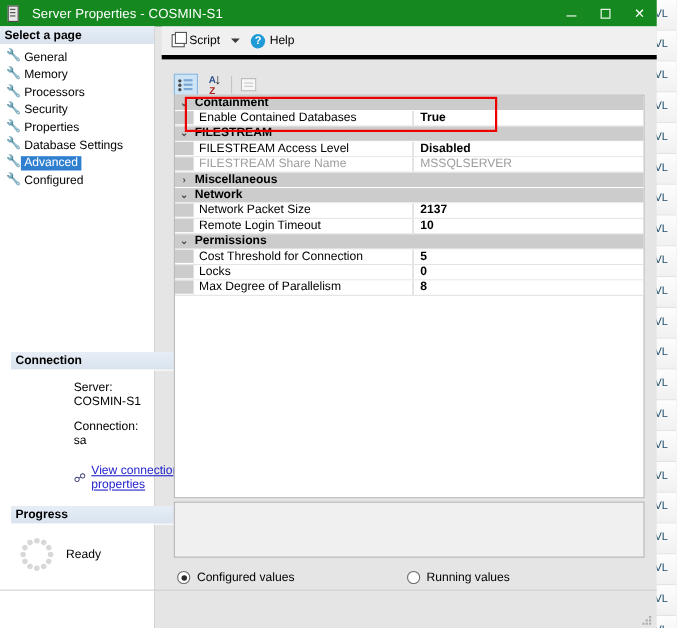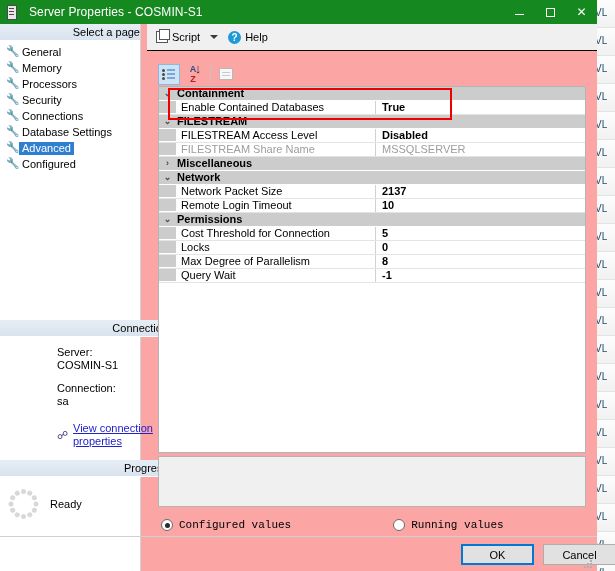--- a/index.html
+++ b/index.html
@@ -41,21 +41,21 @@
     left: 0; top: 0;
     width: 4px; height: 571px;
     background: #7cbf7c;
   }
 
   
   #dialog {
     position: absolute;
     left: 0; top: 0;
     width: 597px; height: 571px;
-    background: #fca5a5;
+    background: #e5e5e5;
     box-sizing: border-box;
   }
 
   
   #titlebar {
     position: absolute;
     left: 0; top: 0;
     width: 597px; height: 24px;
     background: #15891f;
     color: #ffffff;
@@ -120,27 +120,26 @@
     position: absolute;
     left: 0; top: 24px;
     width: 141px; height: 547px;
     background: #ffffff;
     border-right: 1px solid #d4d4d4;
     box-sizing: border-box;
   }
   .side-header {
     height: 17px;
     background: linear-gradient(to bottom, #e6edf5, #d9e3ee);
-    font-weight: normal;
+    font-weight: bold;
     font-size: 11px;
     padding: 2px 0 0 4px;
     box-sizing: border-box;
     color: #000;
     border-bottom: 1px solid #ffffff;
-    text-align: right;
   }
   .page-list {
     padding-top: 3px;
   }
   .page-item {
     height: 16px;
     display: flex;
     align-items: center;
     padding-left: 6px;
     font-size: 11px;
@@ -158,21 +157,21 @@
     padding: 0 3px;
     line-height: 13px;
   }
   .page-item.selected .plabel {
     background: #2f7fd1;
     color: #ffffff;
   }
 
   .side-section {
     position: absolute;
-    left: 0;
+    left: 10px;
     width: 168px;
   }
   #connection-section { top: 296px; }
   #progress-section { top: 436px; }
 
   .conn-body {
     padding: 9px 0 0 9px;
     font-size: 11px;
     line-height: 13px;
     margin-left: 48px;
@@ -222,21 +221,21 @@
   #content {
     position: absolute;
     left: 147px; top: 24px;
     width: 450px; height: 547px;
   }
   #toolbar {
     height: 26px;
     display: flex;
     align-items: center;
     padding-left: 6px;
-    border-bottom: 1px solid #000000;
+    border-bottom: 4px solid #000000;
     background: #f0f0f0;
   }
   .tb-item {
     display: flex;
     align-items: center;
     height: 20px;
     padding: 0 3px;
     font-size: 11px;
   }
   .script-glyph {
@@ -441,21 +440,20 @@
     box-sizing: border-box;
   }
 
   
   #radio-row {
     position: absolute;
     left: 14px; top: 495px;
     width: 430px;
     display: flex;
     font-size: 11px;
-    font-family: Liberation Mono, monospace;
   }
   .radio {
     display: flex;
     align-items: center;
   }
   .radio .rdot {
     width: 12px; height: 12px;
     border-radius: 50%;
     border: 1px solid #6b6b6b;
     background: #fff;
@@ -573,21 +571,21 @@
       <div class="page-item">
         <span class="wrench">🔧</span>
         <span class="plabel">Processors</span>
       </div>
       <div class="page-item">
         <span class="wrench">🔧</span>
         <span class="plabel">Security</span>
       </div>
       <div class="page-item">
         <span class="wrench">🔧</span>
-        <span class="plabel">Connections</span>
+        <span class="plabel">Properties</span>
       </div>
       <div class="page-item">
         <span class="wrench">🔧</span>
         <span class="plabel">Database Settings</span>
       </div>
       <div class="page-item selected">
         <span class="wrench">🔧</span>
         <span class="plabel">Advanced</span>
       </div>
       <div class="page-item">
@@ -732,25 +730,20 @@
       <div class="grid-row prop">
         <span class="gutter"></span>
         <span class="pname">Locks</span>
         <span class="pval">0</span>
       </div>
       <div class="grid-row prop">
         <span class="gutter"></span>
         <span class="pname">Max Degree of Parallelism</span>
         <span class="pval">8</span>
       </div>
-      <div class="grid-row prop">
-        <span class="gutter"></span>
-        <span class="pname">Query Wait</span>
-        <span class="pval">-1</span>
-      </div>
 
     </div>
 
     <div id="desc-panel"></div>
 
     <div id="radio-row">
       <div class="radio checked">
         <span class="rdot"></span>
         <span>Configured values</span>
       </div>
@@ -760,24 +753,20 @@
         <span>Running values</span>
       </div>
     </div>
 
   </div>
 
   <div id="red-box"></div>
 
   <div id="bottom-sep"></div>
 
-  <div id="btn-row">
-    <div class="dlg-btn default">OK</div>
-    <div class="dlg-btn">Cancel</div>
-  </div>
 
   <div id="resize-grip">
     <i style="left:6px;top:0"></i>
     <i style="left:3px;top:3px"></i>
       <i style="left:6px;top:3px"></i>
     <i style="left:0;top:6px"></i>
       <i style="left:3px;top:6px"></i>
       <i style="left:6px;top:6px"></i>
   </div>
 

